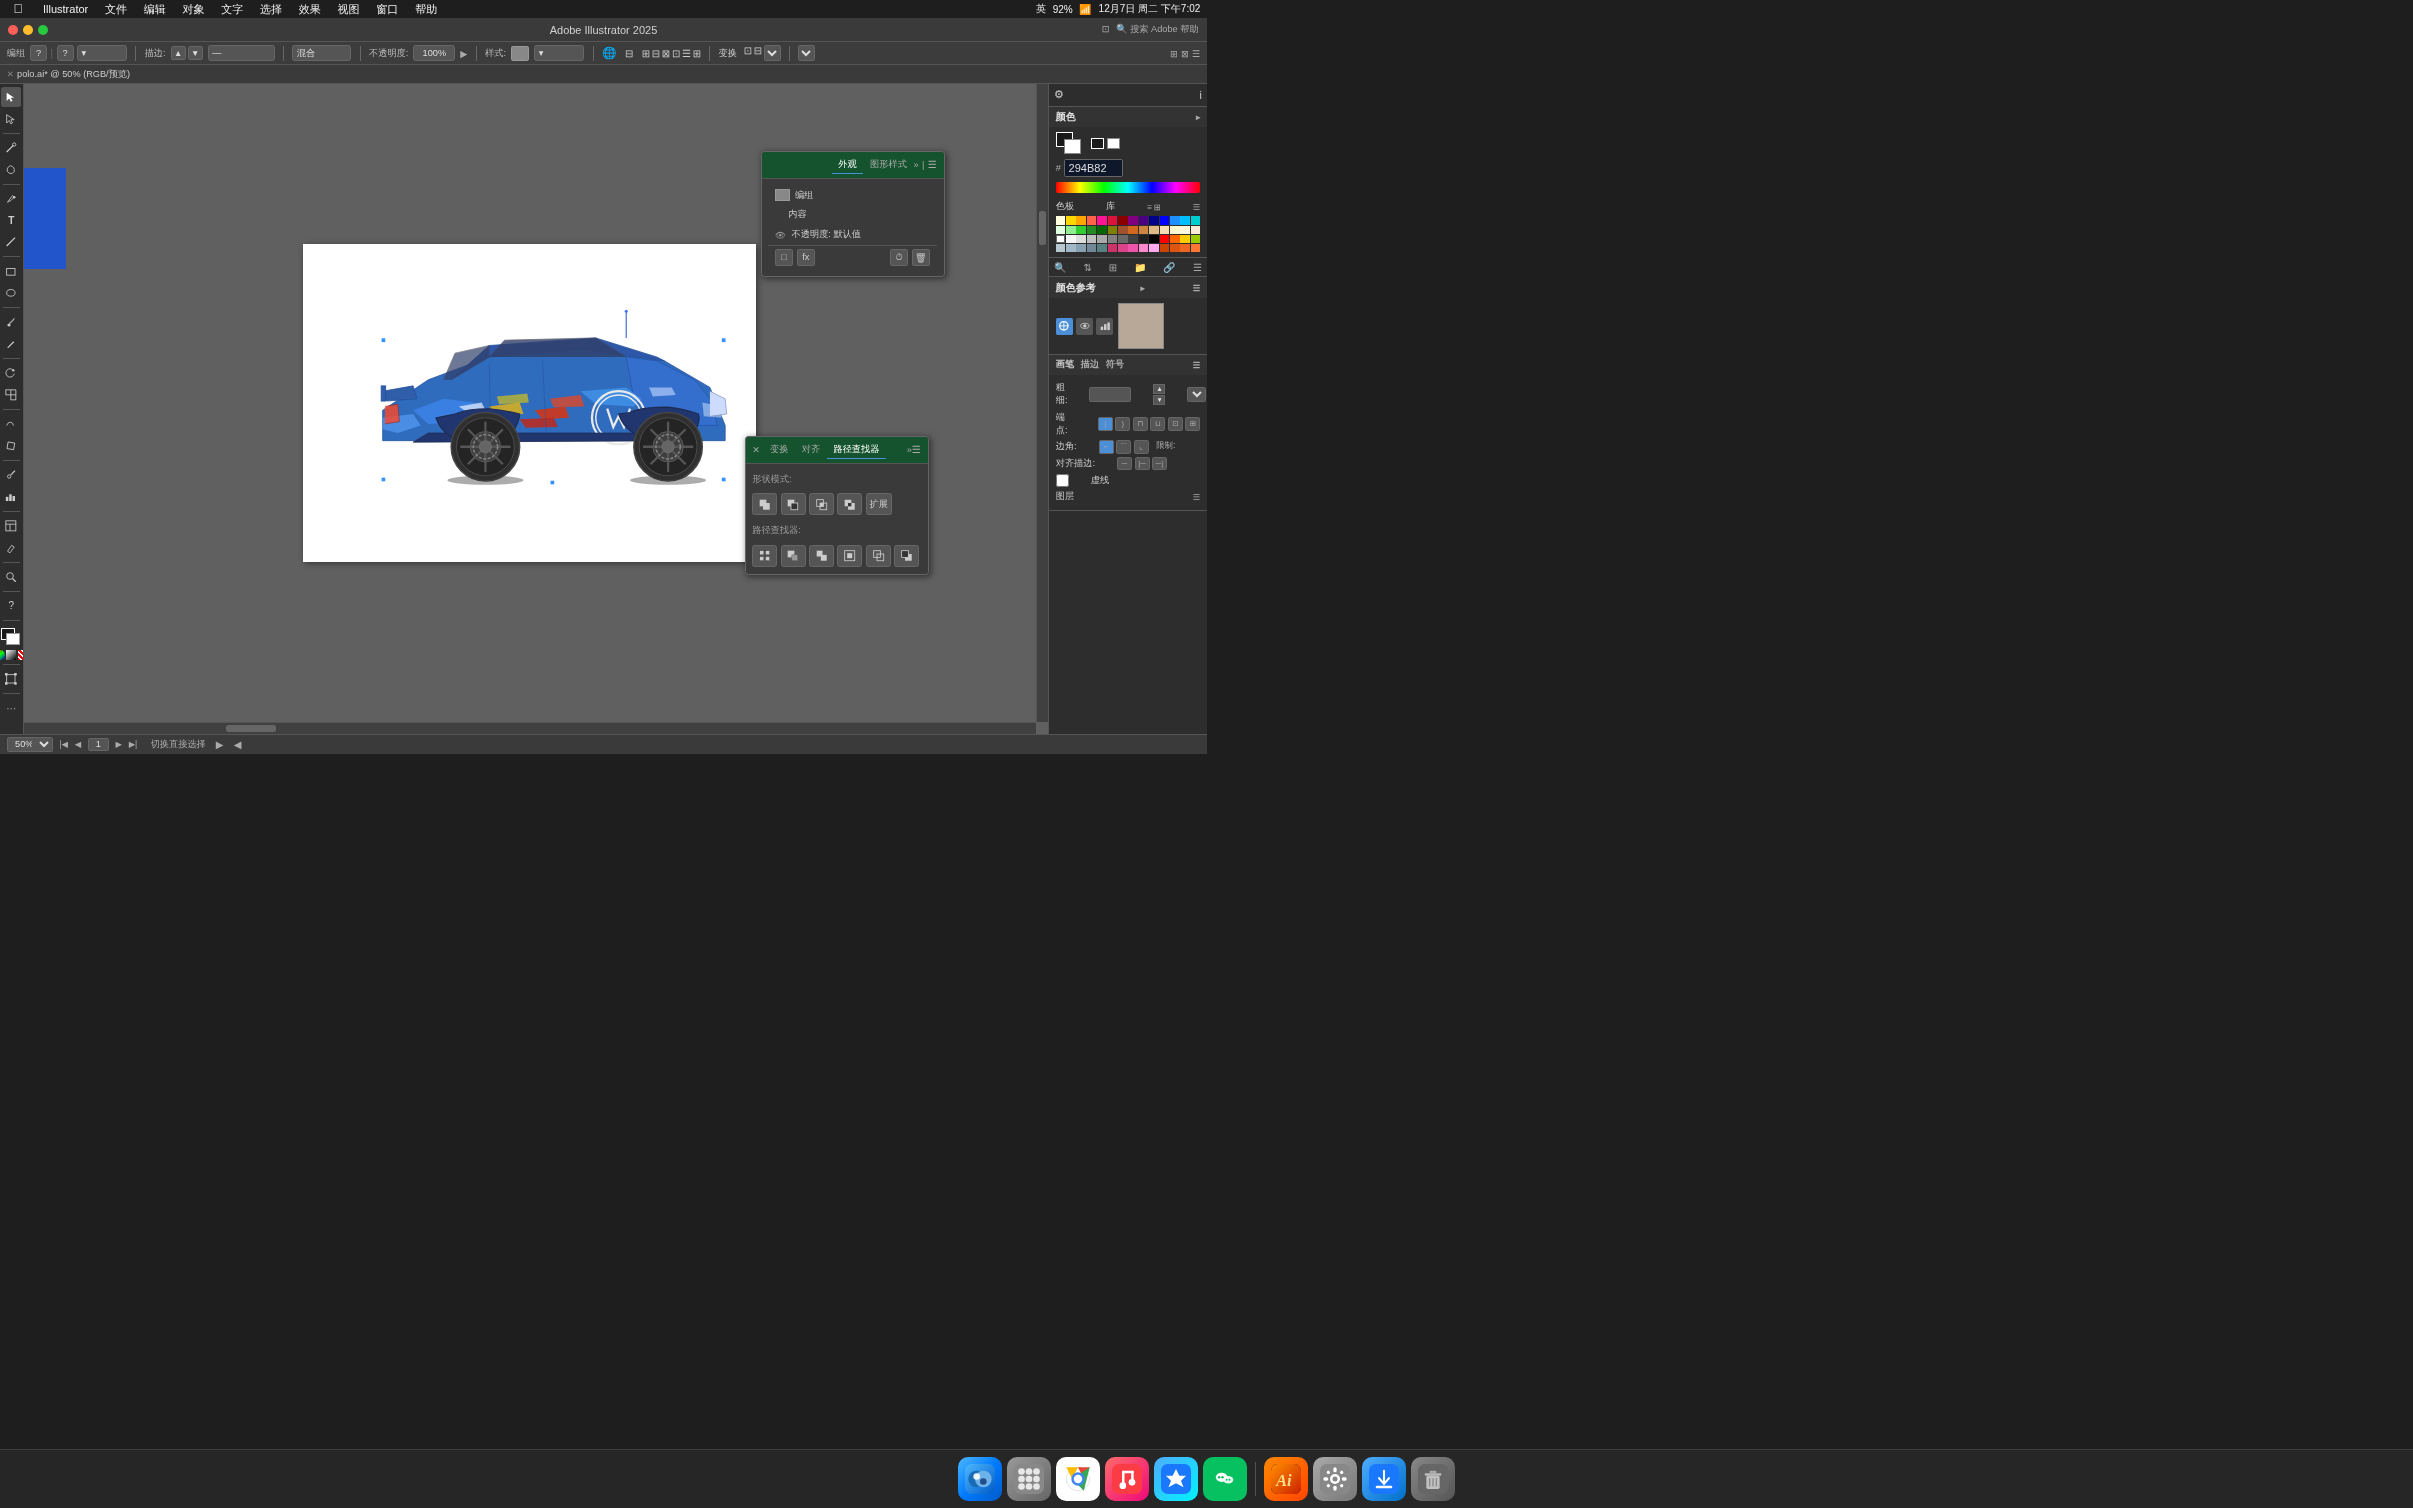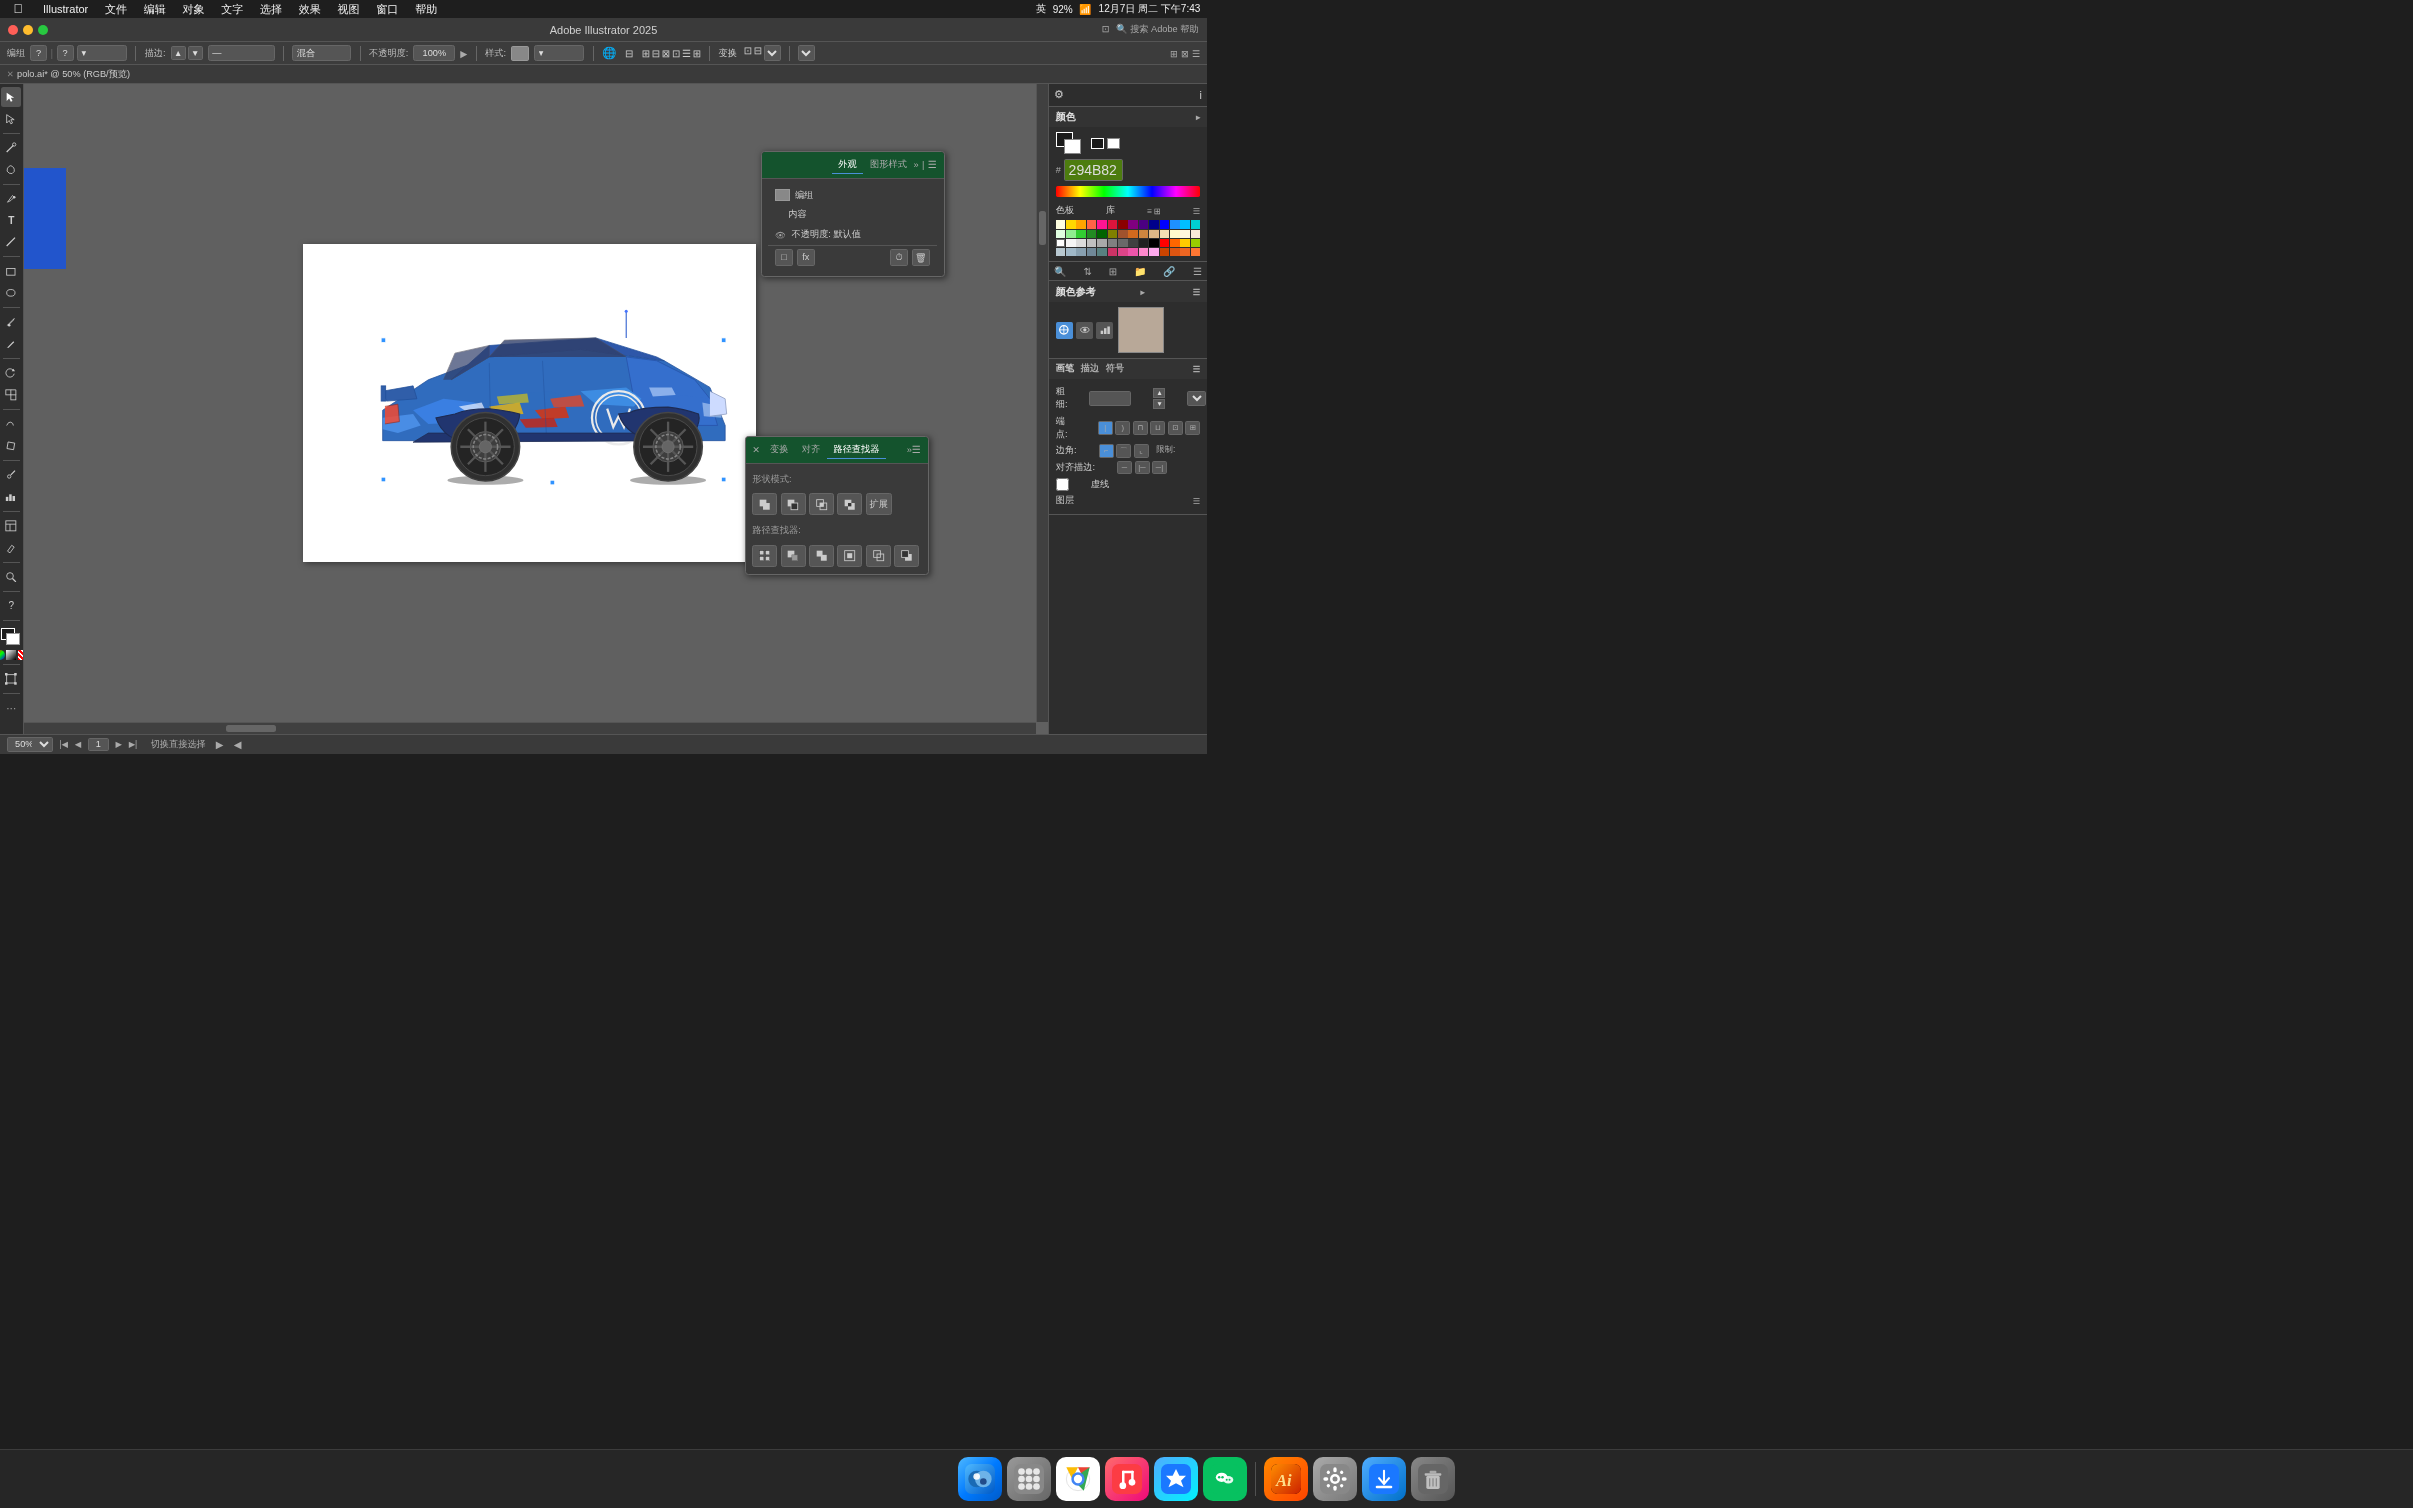--- a/index.html
+++ b/index.html
@@ -116,22 +116,22 @@
     .panel-header {
       display: flex; align-items: center; justify-content: space-between;
       padding: 3.4px 6.7px; font-size: 10px; font-weight: bold; color: #e0e0e0;
       cursor: pointer; background: #333;
     }
     .panel-content { padding: 5px 6.7px; }
 
     
     .color-hex-row { display: flex; align-items: center; gap: 3.4px; margin-bottom: 5px; }
     .color-hex-input {
-      background: #4d7c0f; border: 0.8px solid #666; color: #ddd;
-      font-size: 14px; padding: 1.7px 3.4px; border-radius: 1.7px; width: 59px;
+      background: #0f172a; border: 0.8px solid #666; color: #ddd;
+      font-size: 11px; padding: 1.7px 3.4px; border-radius: 1.7px; width: 59px;
     }
     .color-gradient-bar {
       width: 100%; height: 11.7px; border-radius: 1.7px; cursor: pointer;
       background: linear-gradient(to right, #ff0000, #ffff00, #00ff00, #00ffff, #0000ff, #ff00ff, #ff0000);
     }
     .color-ref-icons { display: flex; gap: 3.4px; align-items: center; }
     .cr-icon { width: 17px; height: 17px; display: flex; align-items: center; justify-content: center; cursor: pointer; font-size: 9.2px; color: #ccc; background: #4a8fd8; border-radius: 1.7px; }
 
     
     .stroke-row { display: flex; align-items: center; gap: 22px; padding: 1.7px 0; font-size: 9.2px; color: #ccc; }
@@ -234,21 +234,21 @@
   <span class="menu-item">文字</span>
   <span class="menu-item">选择</span>
   <span class="menu-item">效果</span>
   <span class="menu-item">视图</span>
   <span class="menu-item">窗口</span>
   <span class="menu-item">帮助</span>
   <div class="menubar-right">
     <span>英</span>
     <span>92%</span>
     <span>📶</span>
-    <span>12月7日 周二 下午7:43</span>
+    <span>12月7日 周二 下午7:02</span>
   </div>
 </div>
 
 <div id="titlebar">
   <div class="traffic-lights">
     <div class="tl tl-red"></div>
     <div class="tl tl-yellow"></div>
     <div class="tl tl-green"></div>
   </div>
   <span id="titlebar-title">Adobe Illustrator 2025</span>

